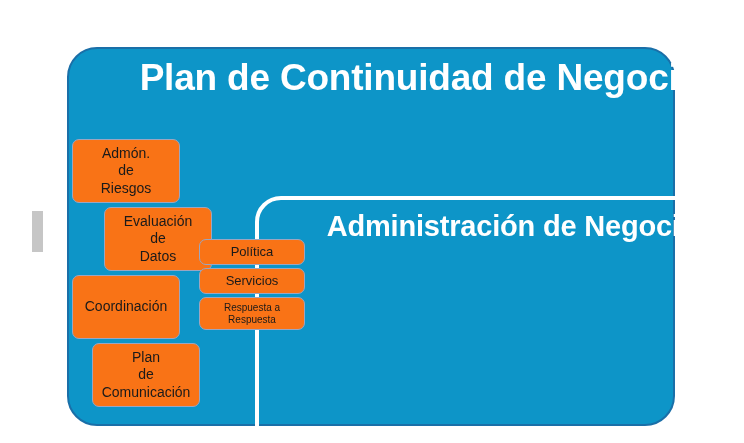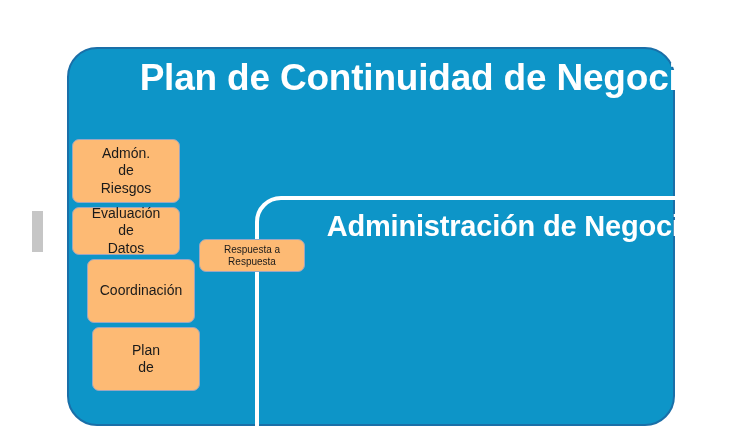--- a/index.html
+++ b/index.html
@@ -62,27 +62,27 @@
     position: absolute;
     left: 72px;
     top: 139px;
     width: 108px;
   }
   .left-col .lbox {
     width: 108px;
     margin-bottom: 4px;
   }
   .left-col .lbox.b1 { height: 64px; }
-  .left-col .lbox.b2 { height: 48px; }
-  .left-col .lbox.b3 { height: 64px; margin-left: 15px; }
+  .left-col .lbox.b2 { height: 64px; margin-left: 32px; }
+  .left-col .lbox.b3 { height: 64px; }
   .left-col .lbox.b4 { height: 64px; margin-left: 20px; }
 
   
   .lbox {
-    background: #fdba74;
+    background: #f97316;
     border: 1px solid #9aa6c2;
     border-radius: 7px;
     box-sizing: border-box;
     display: flex;
     align-items: center;
     justify-content: center;
     text-align: center;
     color: #1a1a1a;
     font-size: 14px;
     line-height: 1.22;
@@ -167,25 +167,32 @@
         <span>Datos</span>
       </span>
     </div>
     <div class="lbox b3">
       <span class="txt">Coordinación</span>
     </div>
     <div class="lbox b4">
       <span class="txt">
         <span>Plan</span><br>
         <span>de</span><br>
+        <span>Comunicación</span>
       </span>
     </div>
   </div>
 
   <div class="mid-col">
+    <div class="lbox">
+      <span class="txt">Política</span>
+    </div>
+    <div class="lbox">
+      <span class="txt">Servicios</span>
+    </div>
     <div class="lbox two-line">
       <span class="txt">
         <span>Respuesta a</span><br>
         <span>Respuesta</span>
       </span>
     </div>
   </div>
 
 </div>
 

